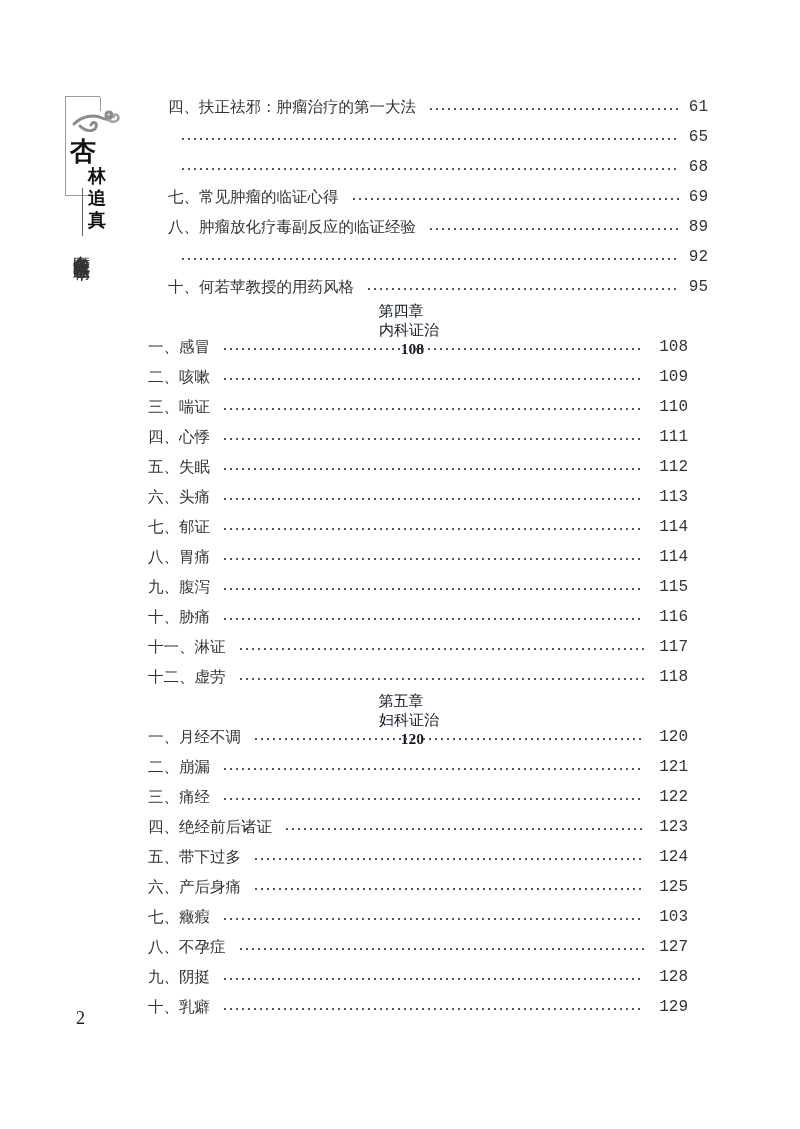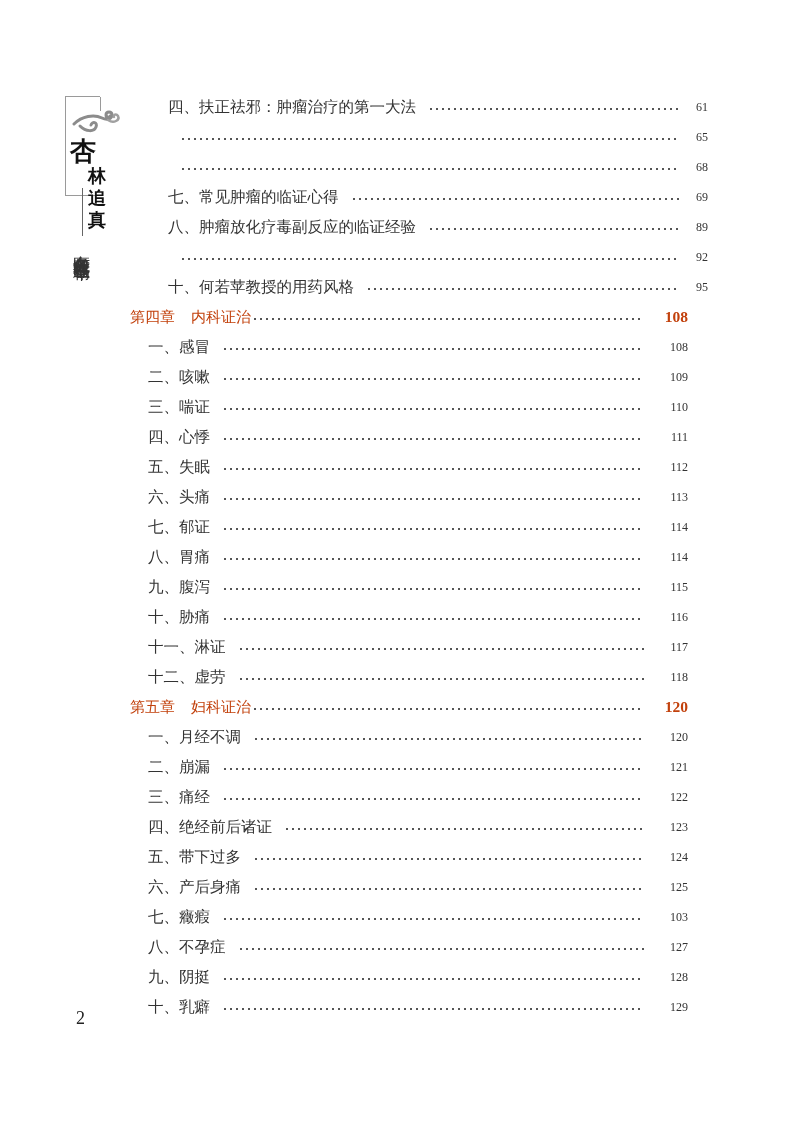--- a/index.html
+++ b/index.html
@@ -43,29 +43,29 @@
       font-size: 15.5px; color: #333;
     }
     .row .title { white-space: nowrap; }
     .row .leader {
       flex: 1; height: 2px; margin: 0 4px 0 12px; align-self: center;
       background-image: radial-gradient(circle, #555 0.9px, transparent 1px);
       background-size: 6px 2px; background-repeat: repeat-x; background-position: 0 0;
       position: relative; top: 2px;
     }
     .row .page {
-      font-family: Liberation Serif, serif; font-size: 12px; min-width: 24px; text-align: right;
+      font-family: Liberation Mono, monospace; font-size: 16px; min-width: 24px; text-align: right;
     }
     .row.sec { left: 148px; width: 540px; margin-left: 20px; }
     .row.sec2 { left: 148px; width: 540px; }
     .row.sec2 .page { min-width: 30px; }
     .row.sec2 .leader { margin-right: 14px; }
     .row.chap {
       left: 130px; width: 558px;
-      font-family: "DejaVu Sans", "Liberation Sans", sans-serif; font-size: 15px; color: #c2410c;
+      font-family: "DejaVu Sans", "Liberation Sans", sans-serif; font-size: 15px; color: #0f172a; flex-direction: column;
     }
     .row.chap .leader { margin-left: 1px; margin-right: 14px; }
     .row.chap .page { font-weight: bold; font-family: "Liberation Serif", serif; font-size: 15.5px; min-width: 30px; }
     .row.chap .cnum { margin-right: 16px; }
     .pagenum {
       position: absolute; left: 76px; top: 1008px; font-family: "Liberation Serif", serif;
       font-size: 18px; color: #222;
     }
   </style>
 </head>

